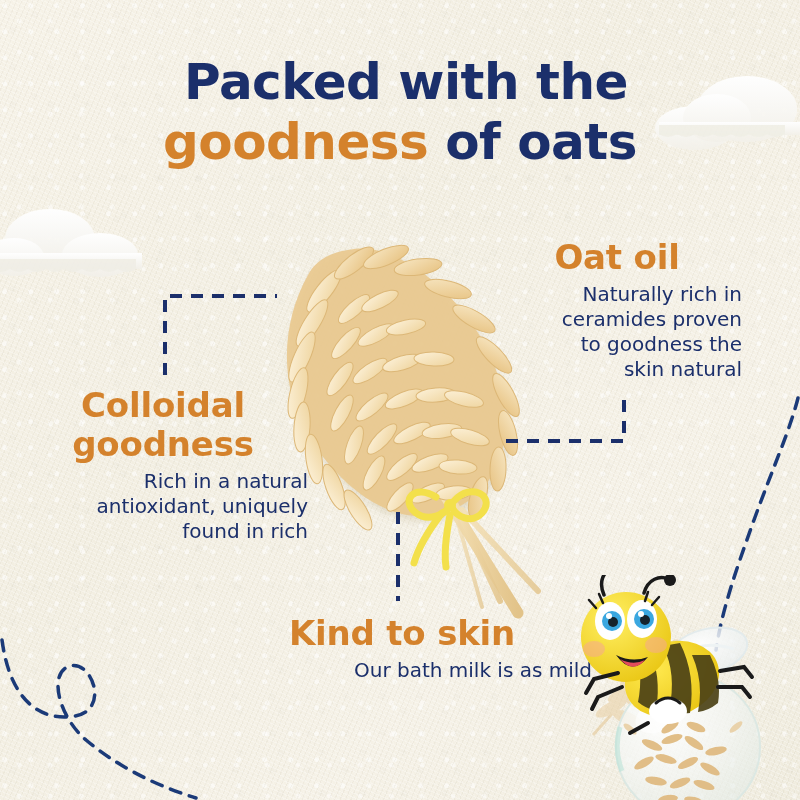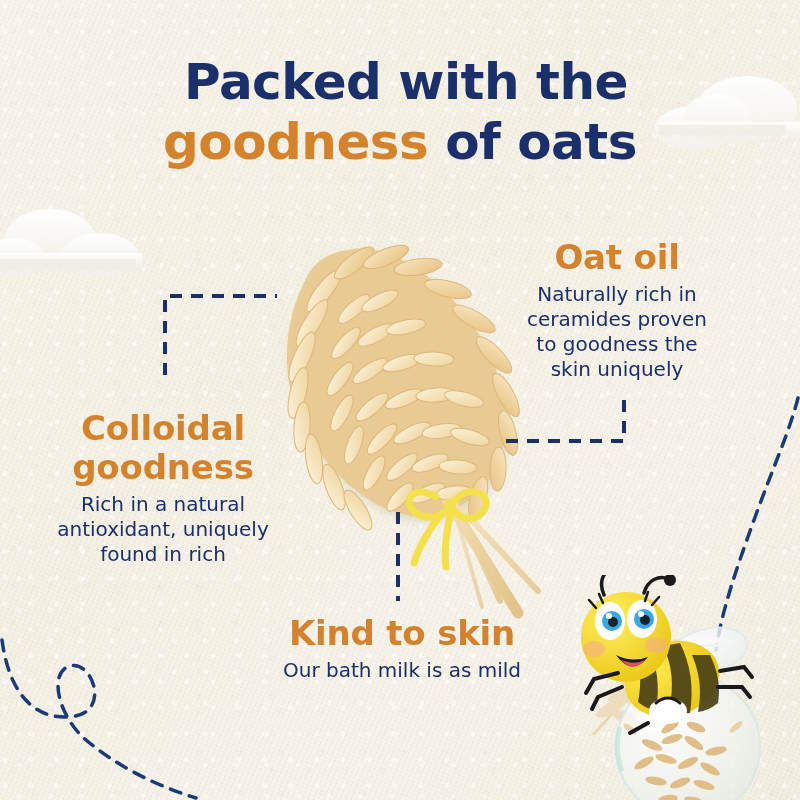--- a/index.html
+++ b/index.html
@@ -41,24 +41,24 @@
 
   
   .callout{position:absolute;text-align:center;}
   .c-head{
     font-weight:700;color:#d4822c;line-height:1.14;
     font-size:34px;margin-bottom:5px;letter-spacing:-0.2px;
   }
   .c-body{
     color:#1b2f6b;font-size:20px;line-height:1.26;font-weight:400;
   }
-  .c-body div{white-space:nowrap;}
+  .c-body div{white-space:nowrap;text-align:right;}
 
   #callout-oatoil{left:492px;top:238px;width:250px;}
-  #callout-colloidal{left:18px;top:409px;width:290px;}
+  #callout-colloidal{left:18px;top:386px;width:290px;}
   #callout-kind{left:212px;top:614px;width:380px;}
 
   
   .cloud{position:absolute;pointer-events:none;}
 
   
   #connectors,#trails{position:absolute;inset:0;pointer-events:none;}
 
   
   #sheaf{position:absolute;left:250px;top:205px;width:310px;height:420px;}
@@ -230,21 +230,21 @@
       <path d="M398 512 L398 601"></path>
     </g>
   </svg>
 
   <div class="callout" id="callout-oatoil">
     <div class="c-head">Oat oil</div>
     <div class="c-body">
       <div>Naturally rich in</div>
       <div>ceramides proven</div>
       <div>to goodness the</div>
-      <div>skin uniquely</div>
+      <div>skin natural</div>
     </div>
   </div>
 
   <div class="callout" id="callout-colloidal">
     <div class="c-head">
       <div>Colloidal</div>
       <div>goodness</div>
     </div>
     <div class="c-body">
       <div>Rich in a natural</div>

